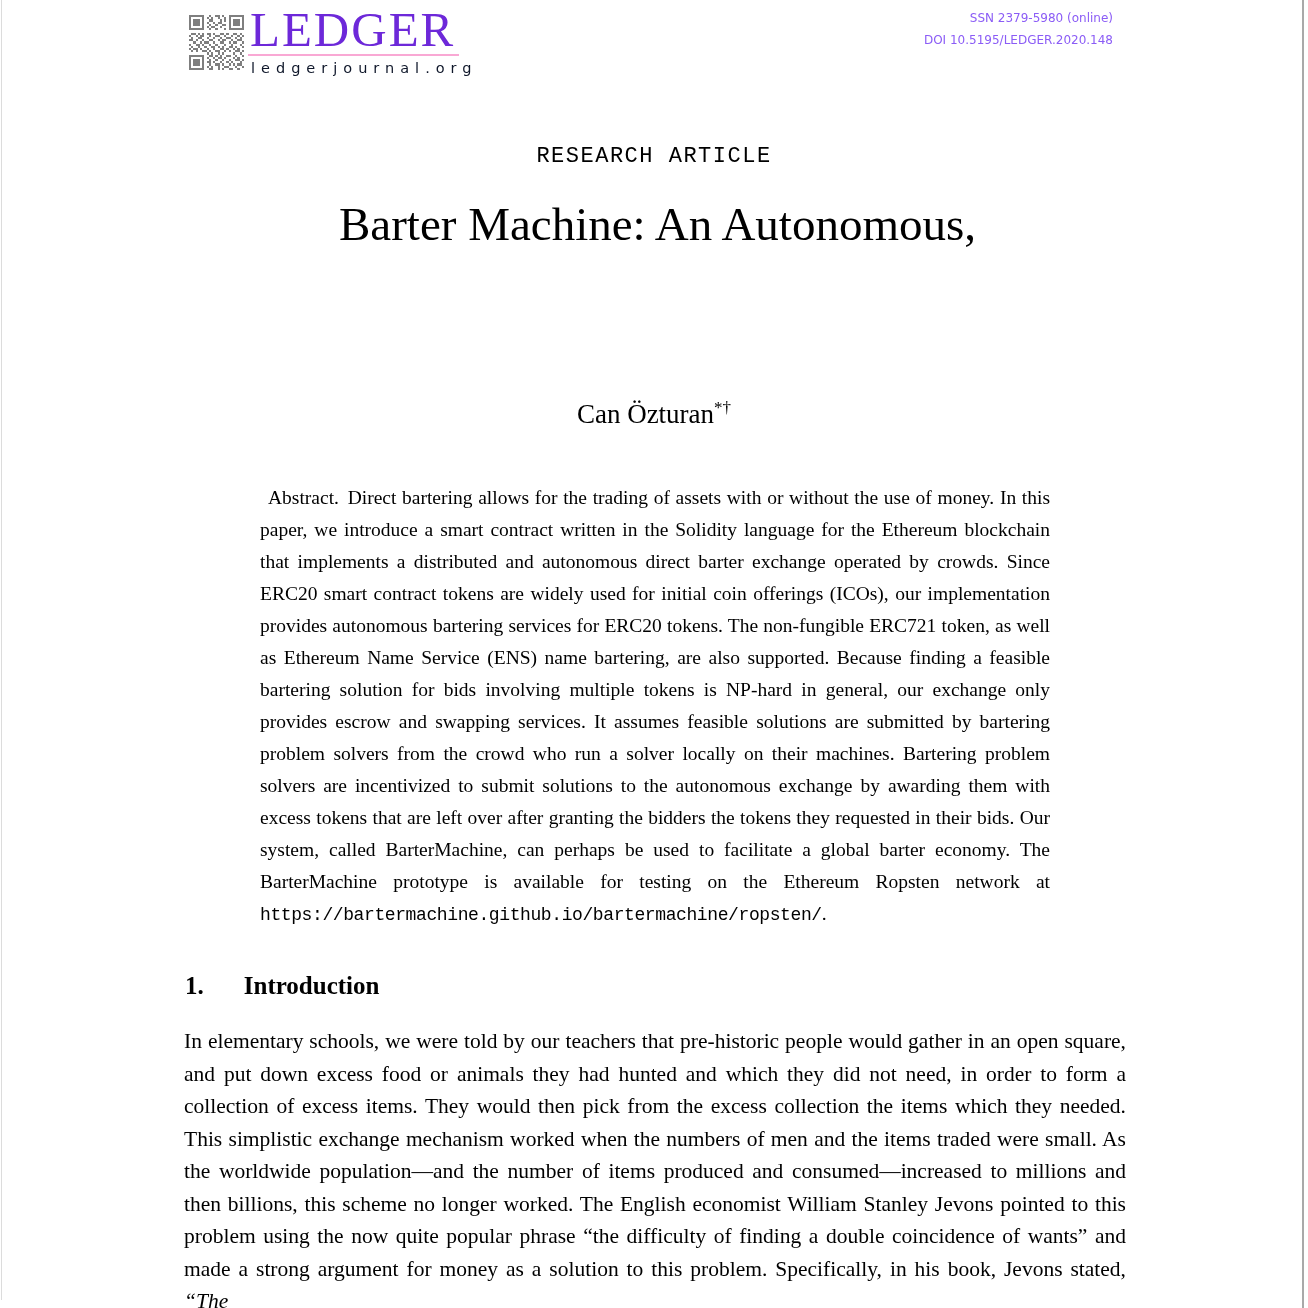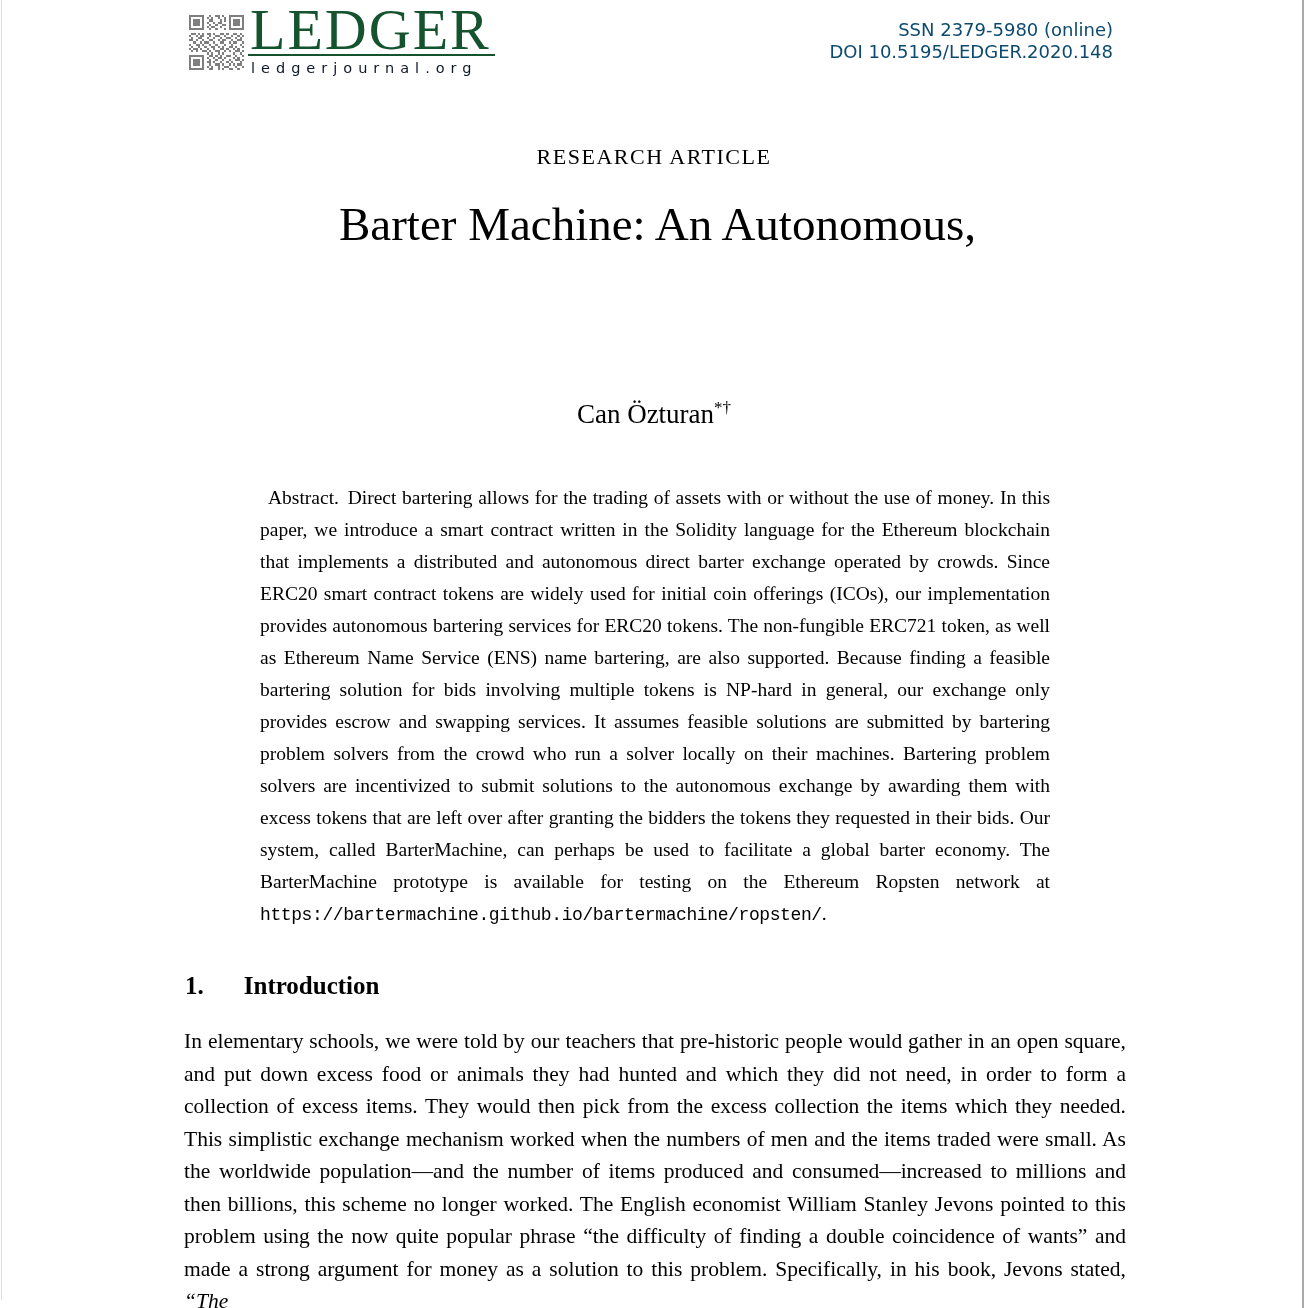--- a/index.html
+++ b/index.html
@@ -9,36 +9,36 @@
   }
   .page { position: absolute; left: 0; top: 0; width: 1308px; height: 1308px; background: #fff; }
   .edge-left  { position: absolute; left: 1px;    top: 0; width: 1px; height: 1300px; background: #dcdcdc; }
   .edge-right { position: absolute; left: 1302px; top: 0; width: 2px; height: 1308px; background: #a9a9a9; }
 
   
   .logo { position: absolute; left: 189px; top: 8px; display: flex; align-items: flex-start; }
   .logo-qr { width: 55px; height: 61px; margin-top: 4px; }
   .logo-textcol { margin-left: 4px; }
   .logo-wordmark {
-    display: inline-block; color: #14532d; font-size: 58px; line-height: 44px;
-    letter-spacing: 2px; padding: 0 4px 2px 2px; border-bottom: 2px solid #14532d;
+    display: inline-block; color: #6d28d9; font-size: 49px; line-height: 44px;
+    letter-spacing: 2px; padding: 0 4px 2px 2px; border-bottom: 2px solid #f9a8d4;
   }
   .logo-site {
     font-family: "DejaVu Sans", "Liberation Sans", sans-serif;
     font-size: 14.5px; letter-spacing: 6px; color: #0f172a; margin-top: 4px; padding-left: 3px;
   }
   .pubinfo {
     position: absolute; right: 195px; top: 7px; text-align: right;
     font-family: "DejaVu Sans", "Liberation Sans", sans-serif;
-    font-size: 18px; line-height: 22px; color: #0c4a6e; margin-top: 12px;
+    font-size: 12px; line-height: 22px; color: #8b5cf6;
   }
 
   
   .kicker { position: absolute; left: 0; top: 144px; width: 1308px; text-align: center;
-            font-size: 22px; letter-spacing: 1.5px; }
+            font-size: 22px; letter-spacing: 1.5px; font-family: Liberation Mono, monospace; }
   .title  { position: absolute; left: 0; top: 191px; width: 1308px; text-align: center;
             font-size: 47px; line-height: 66px; }
   .title-line { display: block; padding-left: 7px; }
   .author { position: absolute; left: 0; top: 399px; width: 1308px; text-align: center; font-size: 27px; }
   .author sup { font-size: 17px; line-height: 0; }
 
   
   .abstract {
     position: absolute; left: 260px; top: 482px; width: 790px;
     text-align: justify; font-size: 19.5px; line-height: 32px;

